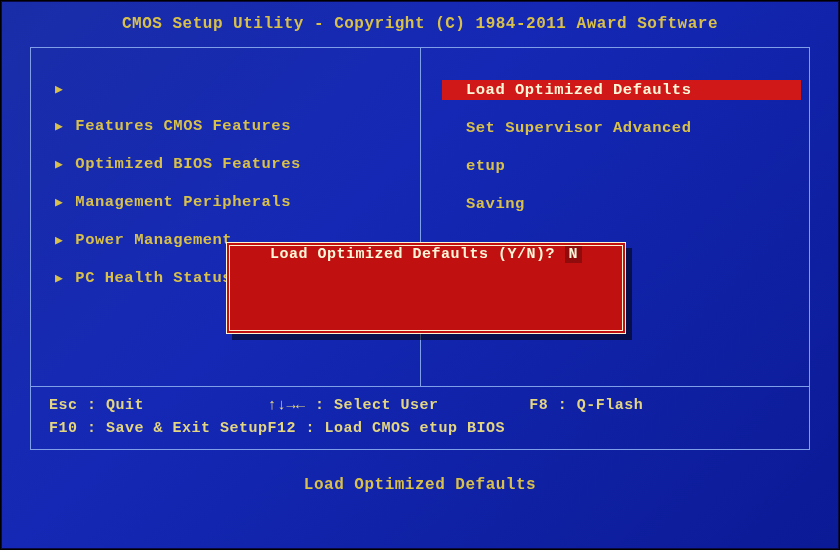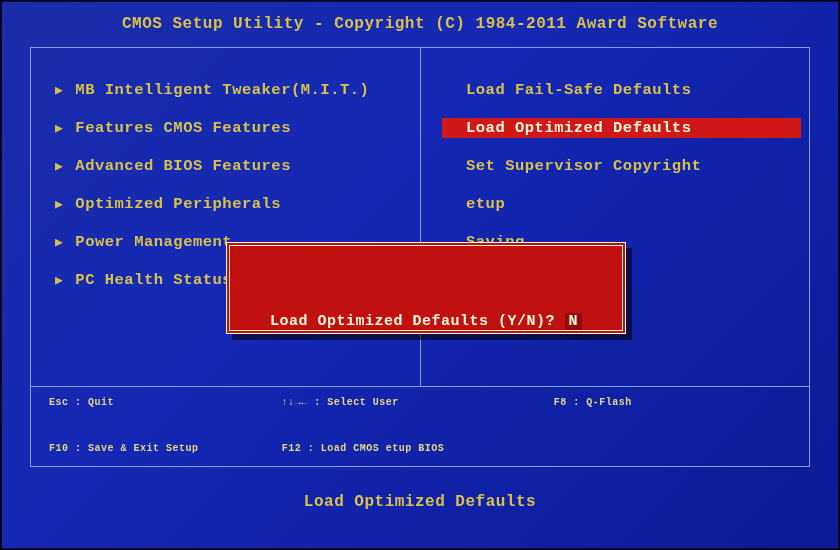--- a/index.html
+++ b/index.html
@@ -64,44 +64,43 @@
     .arrow {
       color: #d8c04a;
       font-size: 13px;
     }
     .footer-box {
       margin: 0 28px;
       border: 1px solid #7fa0e8;
       border-top: none;
       padding: 10px 18px 12px;
       color: #e4d680;
-      font-size: 10px;
+      font-size: 15px;
       display: grid;
       grid-template-columns: 1fr 1.2fr 1.2fr;
       row-gap: 6px;
-      gap: 35px;
     }
     .footer-item { white-space: nowrap; }
     .status-line {
       text-align: center;
       color: #d8c04a;
       margin-top: 26px;
       font-size: 16px;
     }
     .dialog {
       position: absolute;
       left: 224px;
       top: 240px;
       width: 400px;
       height: 92px;
       background: #c01010;
       border: 4px double #fff3d0;
       color: #fdf7d8;
       display: flex;
-      align-items: flex-end;
+      align-items: flex-start;
       justify-content: center;
       font-size: 15px;
       box-shadow: 6px 6px 0 rgba(0,0,0,0.55);
       z-index: 10;
     }
     .dialog .answer {
       background: rgba(0,0,0,0.25);
       padding: 0 4px;
     }
   </style>
@@ -110,53 +109,49 @@
 
 <div class="screen">
   <div class="title">CMOS Setup Utility - Copyright (C) 1984-2011 Award Software</div>
 
   <div class="main-box">
     <div class="divider"></div>
 
     <div class="col">
       <div class="menu-item">
         <span class="arrow">▶</span>
-        <span>MB Intelligent Tweaker(M.I.T.)</span>
       </div>
       <div class="menu-item">
         <span class="arrow">▶</span>
         <span>Features CMOS Features</span>
       </div>
       <div class="menu-item">
         <span class="arrow">▶</span>
-        <span>Advanced BIOS Features</span>
+        <span>Optimized BIOS Features</span>
       </div>
       <div class="menu-item">
         <span class="arrow">▶</span>
-        <span>Optimized Peripherals</span>
+        <span>Management Peripherals</span>
       </div>
       <div class="menu-item">
         <span class="arrow">▶</span>
         <span>Power Management</span>
       </div>
       <div class="menu-item">
         <span class="arrow">▶</span>
         <span>PC Health Status</span>
       </div>
     </div>
 
     <div class="col">
-      <div class="menu-item no-arrow">
-        <span>Load Fail-Safe Defaults</span>
-      </div>
       <div class="menu-item no-arrow selected">
         <span>Load Optimized Defaults</span>
       </div>
       <div class="menu-item no-arrow">
-        <span>Set Supervisor Copyright</span>
+        <span>Set Supervisor Advanced</span>
       </div>
       <div class="menu-item no-arrow">
         <span>etup</span>
       </div>
       <div class="menu-item no-arrow">
         <span>Saving</span>
       </div>
     </div>
   </div>
 

